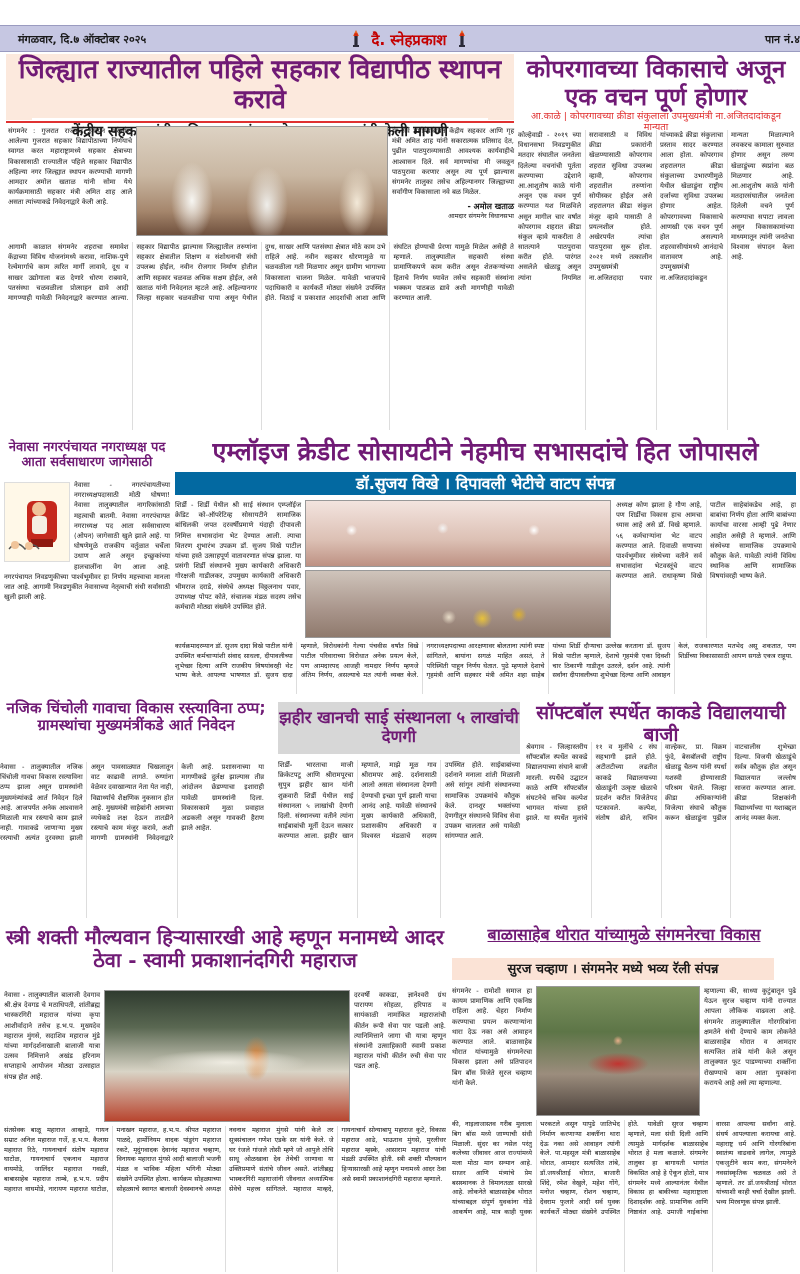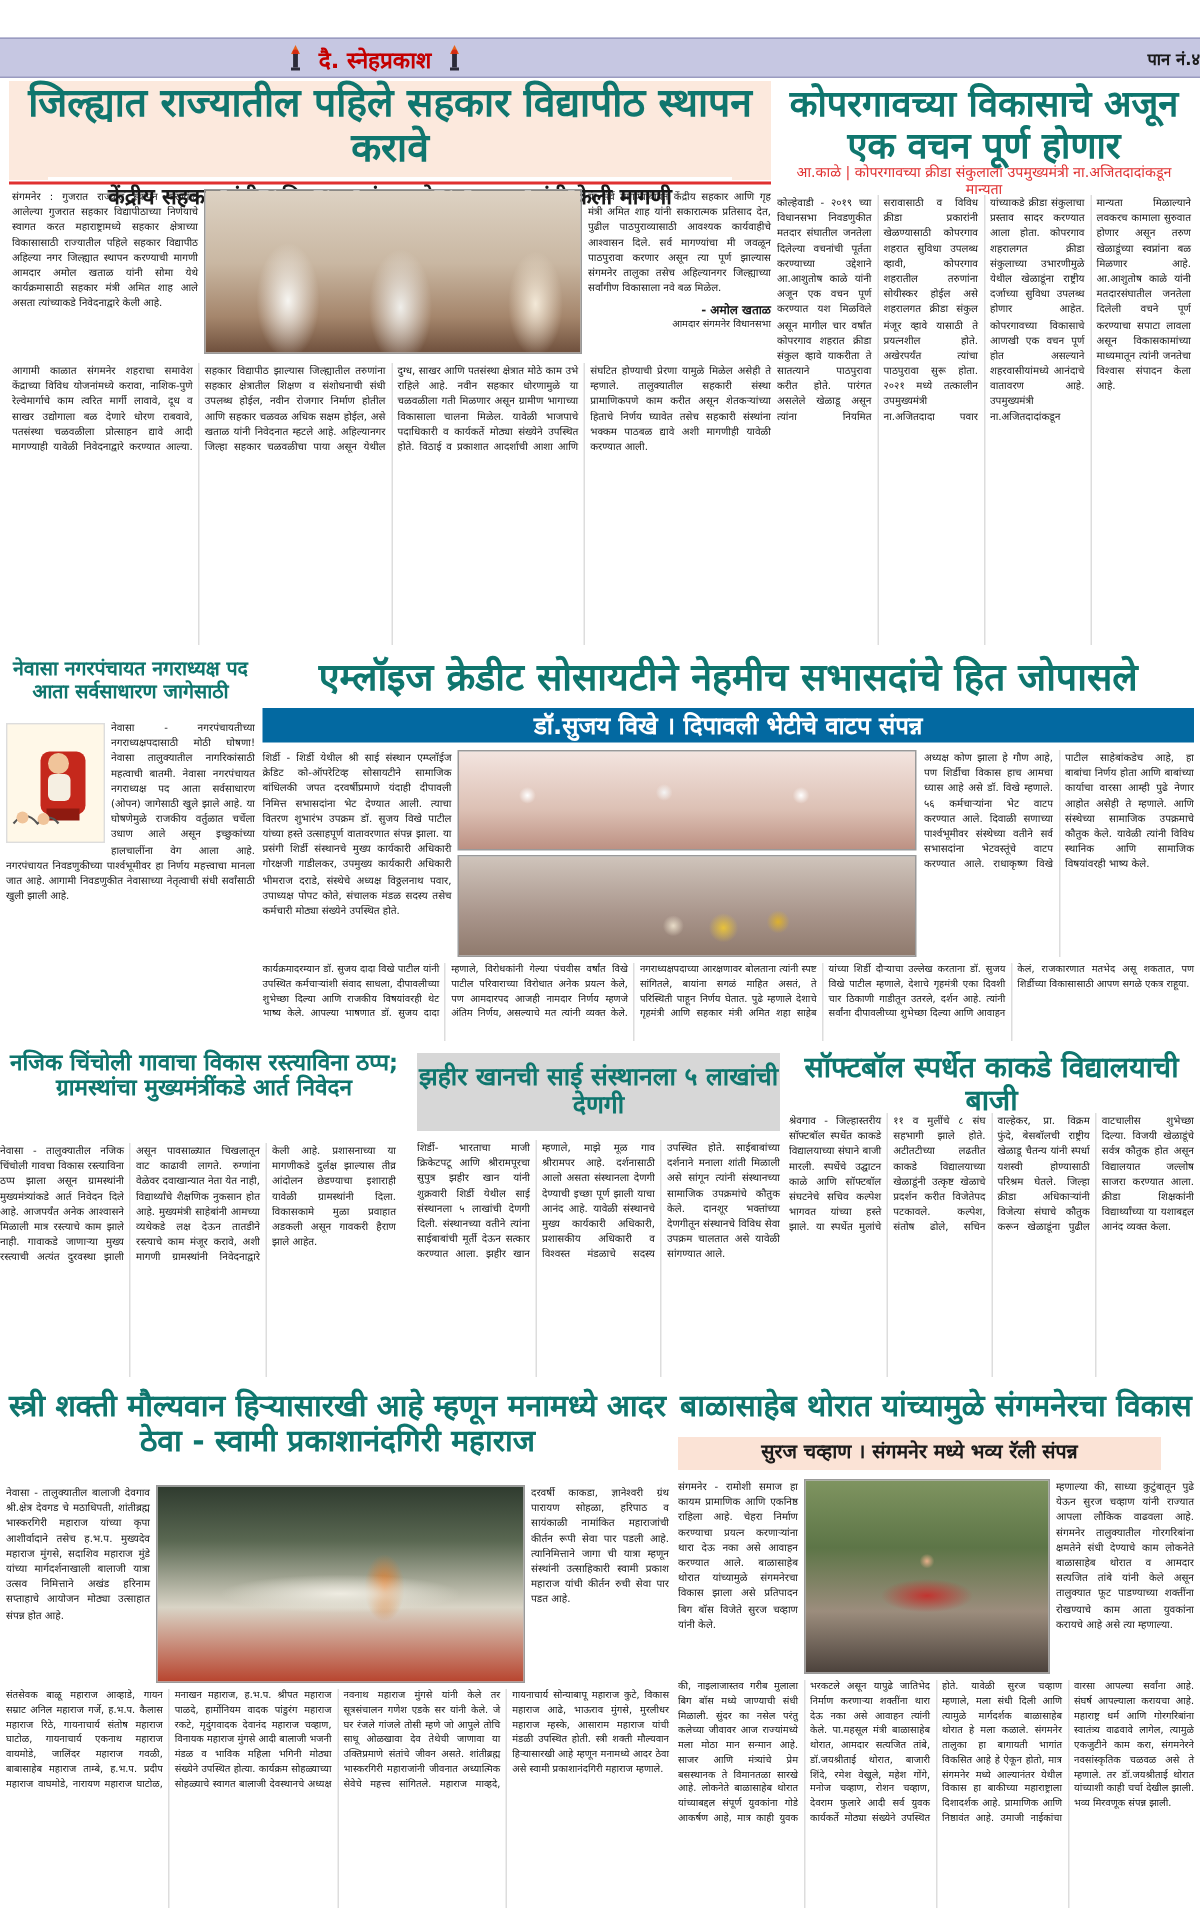--- a/index.html
+++ b/index.html
@@ -5,21 +5,21 @@
   html,body{margin:0;padding:0;background:#ffffff;}
   body{width:800px;height:1274px;position:relative;font-family:"DejaVu Sans",sans-serif;color:#1a1a1a;overflow:hidden;}
   .abs{position:absolute;}
   
   .topbar{left:0;top:25px;width:800px;height:25px;background:#c6c7e2;border-top:1px solid #9a9bc0;border-bottom:1px solid #9a9bc0;display:flex;align-items:center;}
   .topdate{font-size:11px;font-weight:bold;padding-left:18px;width:300px;}
   .mast{flex:1;text-align:center;color:#c40000;font-weight:bold;font-size:15px;display:flex;align-items:center;justify-content:center;gap:10px;}
   .pageno{width:300px;text-align:right;font-size:11px;font-weight:bold;}
   .torch{width:10px;height:18px;display:inline-block;}
   
-  .hl{font-weight:bold;text-align:center;line-height:1.15;color:#0f766e;}
+  .hl{font-weight:bold;text-align:center;line-height:1.15;color:#701a75;}
   .body-txt{font-size:6.8px;line-height:1.5;text-align:justify;color:#181818;}
   .cols2{columns:2;column-gap:8px;column-rule:1px solid #ddd;}
   .cols3{columns:3;column-gap:8px;column-rule:1px solid #ddd;}
   .cols4{columns:4;column-gap:8px;column-rule:1px solid #ddd;}
   .cols5{columns:5;column-gap:8px;column-rule:1px solid #ddd;}
   .photo{border:1px solid #999;box-sizing:border-box;}
   
   .a1-band{left:6px;top:54px;width:508px;height:66px;background:#fce9dd;}
   .a1-hl{font-size:26px;padding-top:1px;}
   .a1-sub{background:#ffffff;margin:3px 26px 0 26px;font-size:14.5px;font-weight:bold;text-align:center;padding:2px 0;}
@@ -71,34 +71,35 @@
   
   .a8-hl{left:4px;top:926px;width:442px;font-size:20px;font-weight:600;}
   .a8-colL{left:4px;top:990px;width:96px;height:132px;}
   .p3{left:104px;top:990px;width:246px;height:132px;background:
       radial-gradient(ellipse 100px 16px at 50% 55%, #efece2 0%, rgba(239,236,226,0) 80%),
       radial-gradient(ellipse 18px 30px at 62% 52%, #e07b2a 0%, rgba(224,123,42,0) 75%),
       linear-gradient(180deg,#2f3b2f 0%,#5a6852 28%,#d9d4c6 62%,#b8452f 100%);}
   .a8-colR{left:354px;top:990px;width:92px;height:132px;}
   .a8-body{left:4px;top:1126px;width:442px;height:146px;font-size:6.5px;}
   
-  .a9-hl{left:452px;top:926px;width:344px;font-size:20px;}
+  .a9-hl{left:452px;top:926px;width:344px;font-size:16px;text-decoration:underline;}
   .a9-sub{left:452px;top:958px;width:322px;height:22px;background:#fbe3d6;font-weight:bold;font-size:13px;text-align:center;line-height:22px;}
   .a9-colL{left:452px;top:986px;width:80px;height:130px;}
   .p4{left:536px;top:986px;width:164px;height:130px;background:
       radial-gradient(ellipse 44px 16px at 50% 60%, #c23430 0%, rgba(194,52,48,0) 70%),
       radial-gradient(circle 7px at 50% 42%, #e8b08a 0%, rgba(232,176,138,0) 70%),
       linear-gradient(180deg,#7f9460 0%,#5d7547 35%,#9c8d7d 68%,#4c423c 100%);}
   .a9-colR{left:704px;top:986px;width:92px;height:130px;}
   .a9-body{left:452px;top:1120px;width:344px;height:152px;font-size:6.5px;}
 </style>
 </head>
 <body>
 
 <div class="abs topbar">
+  <div class="topdate">मंगळवार, दि.७ ऑक्टोबर २०२५</div>
   <div class="mast">
     <span class="torch"><svg width="10" height="18" viewBox="0 0 10 18">
           <polygon points="5,0 8,6 2,6" fill="#e8641e"></polygon>
           <circle cx="5" cy="5" r="2" fill="#d42a12"></circle>
           <rect x="3.4" y="6" width="3.2" height="9" fill="#2a2a38"></rect>
           <rect x="2" y="15" width="6" height="2" fill="#2a2a38"></rect>
         </svg></span>
     <span>दै. स्नेहप्रकाश</span>
     <span class="torch"><svg width="10" height="18" viewBox="0 0 10 18">
           <polygon points="5,0 8,6 2,6" fill="#e8641e"></polygon>

